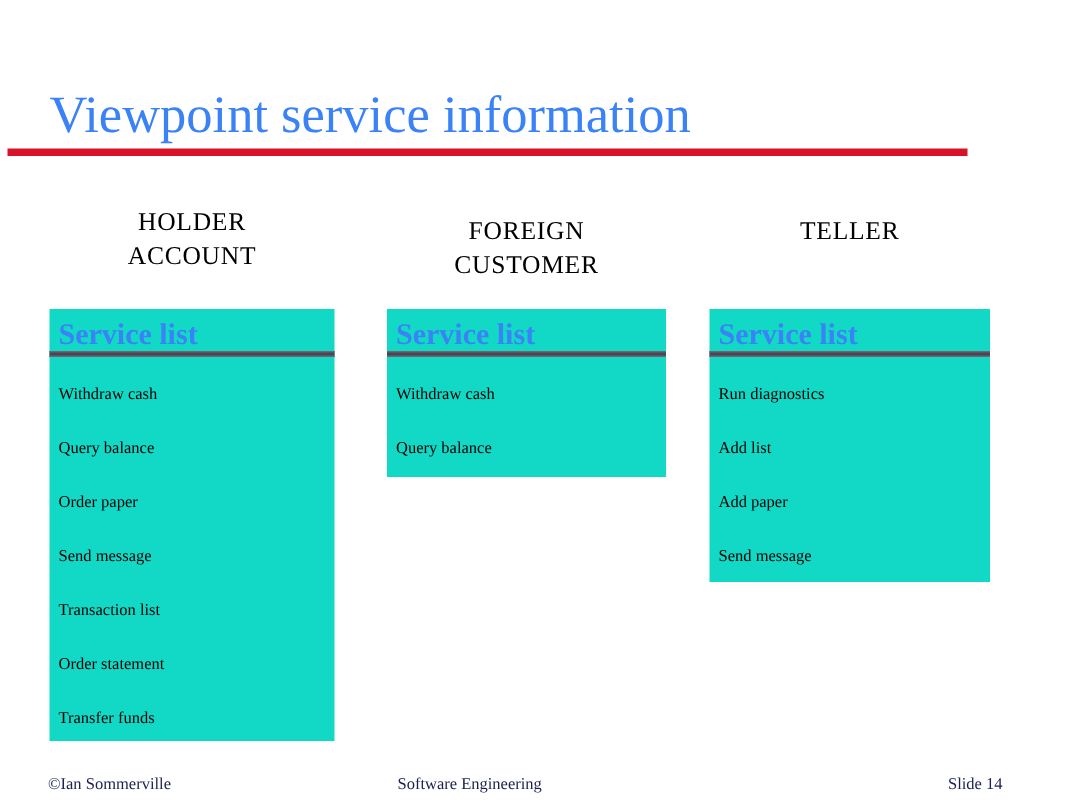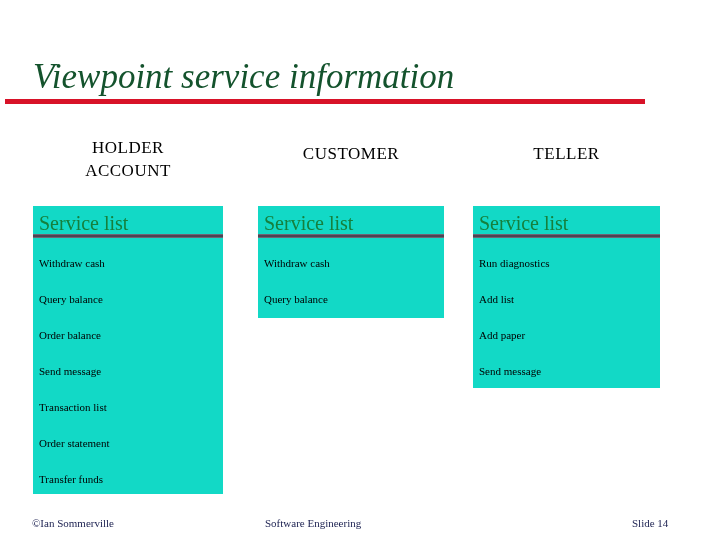--- a/index.html
+++ b/index.html
@@ -18,24 +18,23 @@
   }
 
   
   #slide-title {
     position: absolute;
     left: 33px;
     top: 56px;
     width: 640px;
     font-size: 35px;
     line-height: 42px;
-    color: #14532d;
+    color: #3b82f6;
     white-space: nowrap;
     letter-spacing: 0px;
-    font-style: italic;
   }
   #title-rule {
     position: absolute;
     left: 5px;
     top: 99px;
     width: 640px;
     height: 5px;
     background: #d81228;
   }
 
@@ -59,22 +58,22 @@
   }
 
   .teal-box {
     position: absolute;
     background: #12d9c6;
   }
 
   .service-title {
     position: absolute;
     font-size: 20px;
-    font-weight: normal;
-    color: #15803d;
+    font-weight: bold;
+    color: #3b82f6;
     line-height: 24px;
     white-space: nowrap;
   }
   .service-underline {
     position: absolute;
     height: 4px;
     background: #4d4452;
     border-top: 1px solid #6e6574;
     border-bottom: 1px solid #6e6574;
     box-sizing: border-box;
@@ -118,29 +117,30 @@
     <span class="hl">ACCOUNT</span>
   </div>
 
   <div class="teal-box" style="left:0px; top:70px; width:190px; height:288px;"></div>
 
   <div class="service-title" style="left:6px; top:75px;">Service list</div>
   <div class="service-underline" style="left:0px; top:98px; width:190px;"></div>
 
   <div class="service-item" style="left:6px; top:117px;">Withdraw cash</div>
   <div class="service-item" style="left:6px; top:153px;">Query balance</div>
-  <div class="service-item" style="left:6px; top:189px;">Order balance</div>
+  <div class="service-item" style="left:6px; top:189px;">Order paper</div>
   <div class="service-item" style="left:6px; top:225px;">Send message</div>
   <div class="service-item" style="left:6px; top:261px;">Transaction list</div>
   <div class="service-item" style="left:6px; top:297px;">Order statement</div>
   <div class="service-item" style="left:6px; top:333px;">Transfer funds</div>
 </div>
 
 <div class="column" id="col-foreign">
   <div class="col-head" style="top:6px;">
+    <span class="hl">FOREIGN</span>
     <span class="hl">CUSTOMER</span>
   </div>
 
   <div class="teal-box" style="left:0px; top:70px; width:186px; height:112px;"></div>
 
   <div class="service-title" style="left:6px; top:75px;">Service list</div>
   <div class="service-underline" style="left:0px; top:98px; width:186px;"></div>
 
   <div class="service-item" style="left:6px; top:117px;">Withdraw cash</div>
   <div class="service-item" style="left:6px; top:153px;">Query balance</div>

